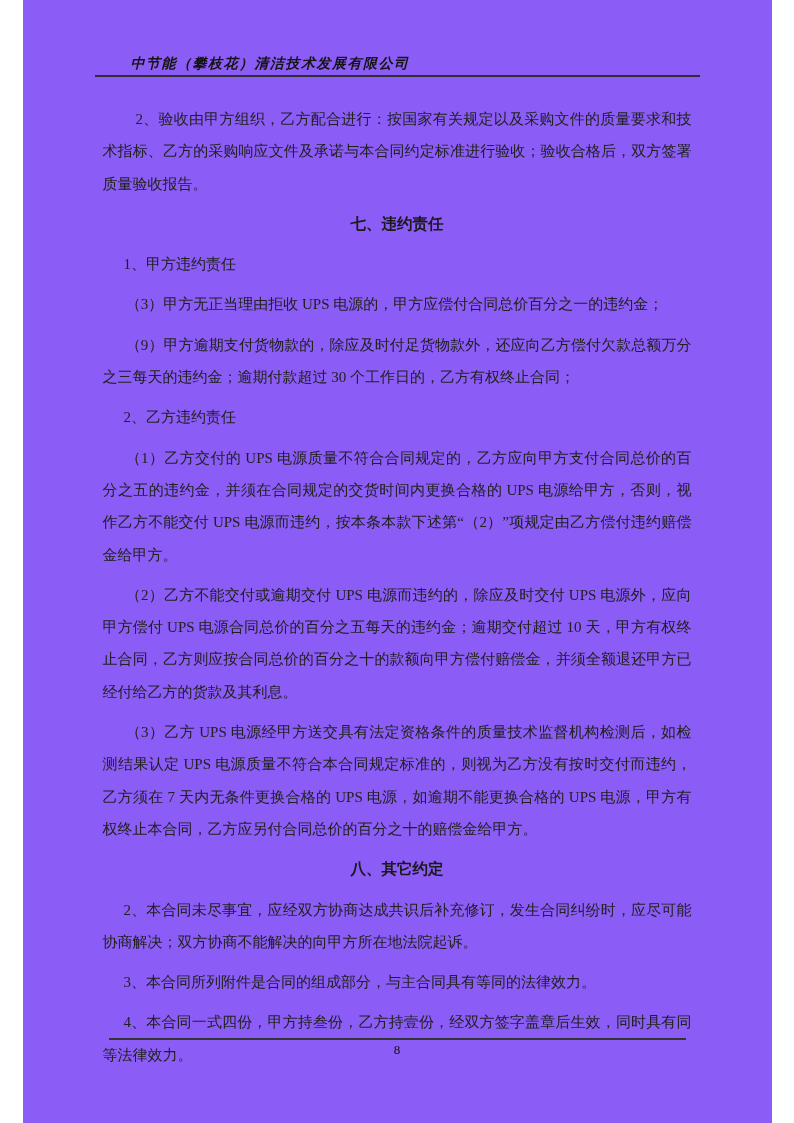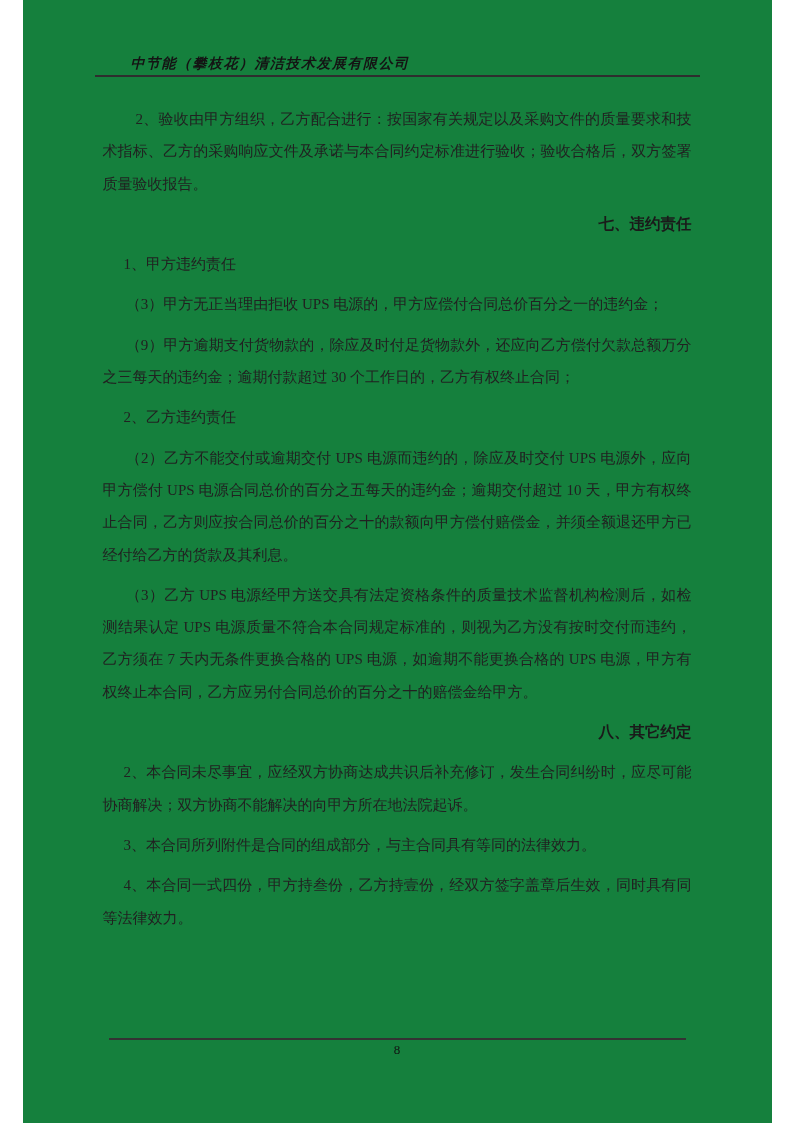--- a/index.html
+++ b/index.html
@@ -5,21 +5,21 @@
   html, body {
     margin: 0;
     padding: 0;
     background: #ffffff;
   }
   .page {
     position: relative;
     width: 749px;
     height: 1123px;
     margin: 0 auto;
-    background: #15803d;
+    background: #8b5cf6;
     box-sizing: border-box;
     padding: 0 72px;
     overflow: hidden;
     font-family: "Liberation Serif", "DejaVu Serif", serif;
     color: #212121;
   }
   .header {
     padding-top: 55px;
     padding-bottom: 2px;
     border-bottom: 2px solid #2e2e2e;
@@ -40,21 +40,21 @@
     text-align: justify;
     text-justify: inter-ideograph;
   }
   .content p, .content h2 {
     margin: 8px;
     padding: 0;
   }
   .heading {
     font-size: 15.5px;
     font-weight: bold;
-    text-align: right;
+    text-align: center;
     color: #1a1a1a;
   }
   .ind-2 { text-indent: 2.2em; }
   .ind-1 { text-indent: 1.4em; }
   .ind-p { text-indent: 1.55em; }
   .footer {
     position: absolute;
     left: 86px;
     right: 86px;
     top: 1038px;
@@ -79,20 +79,21 @@
     <div class="header-title">中节能（攀枝花）清洁技术发展有限公司</div>
   </div>
 
   <div class="content">
     <p class="ind-2">2、验收由甲方组织，乙方配合进行：按国家有关规定以及采购文件的质量要求和技术指标、乙方的采购响应文件及承诺与本合同约定标准进行验收；验收合格后，双方签署质量验收报告。</p>
     <h2 class="heading">七、违约责任</h2>
     <p class="ind-1">1、甲方违约责任</p>
     <p class="ind-p">（3）甲方无正当理由拒收 UPS 电源的，甲方应偿付合同总价百分之一的违约金；</p>
     <p class="ind-p">（9）甲方逾期支付货物款的，除应及时付足货物款外，还应向乙方偿付欠款总额万分之三每天的违约金；逾期付款超过 30 个工作日的，乙方有权终止合同；</p>
     <p class="ind-1">2、乙方违约责任</p>
+    <p class="ind-p">（1）乙方交付的 UPS 电源质量不符合合同规定的，乙方应向甲方支付合同总价的百分之五的违约金，并须在合同规定的交货时间内更换合格的 UPS 电源给甲方，否则，视作乙方不能交付 UPS 电源而违约，按本条本款下述第“（2）”项规定由乙方偿付违约赔偿金给甲方。</p>
     <p class="ind-p">（2）乙方不能交付或逾期交付 UPS 电源而违约的，除应及时交付 UPS 电源外，应向甲方偿付 UPS 电源合同总价的百分之五每天的违约金；逾期交付超过 10 天，甲方有权终止合同，乙方则应按合同总价的百分之十的款额向甲方偿付赔偿金，并须全额退还甲方已经付给乙方的货款及其利息。</p>
     <p class="ind-p">（3）乙方 UPS 电源经甲方送交具有法定资格条件的质量技术监督机构检测后，如检测结果认定 UPS 电源质量不符合本合同规定标准的，则视为乙方没有按时交付而违约，乙方须在 7 天内无条件更换合格的 UPS 电源，如逾期不能更换合格的 UPS 电源，甲方有权终止本合同，乙方应另付合同总价的百分之十的赔偿金给甲方。</p>
     <h2 class="heading">八、其它约定</h2>
     <p class="ind-1">2、本合同未尽事宜，应经双方协商达成共识后补充修订，发生合同纠纷时，应尽可能协商解决；双方协商不能解决的向甲方所在地法院起诉。</p>
     <p class="ind-1">3、本合同所列附件是合同的组成部分，与主合同具有等同的法律效力。</p>
     <p class="ind-1">4、本合同一式四份，甲方持叁份，乙方持壹份，经双方签字盖章后生效，同时具有同等法律效力。</p>
   </div>
 
   <div class="footer">
     <div class="footer-rule"></div>

